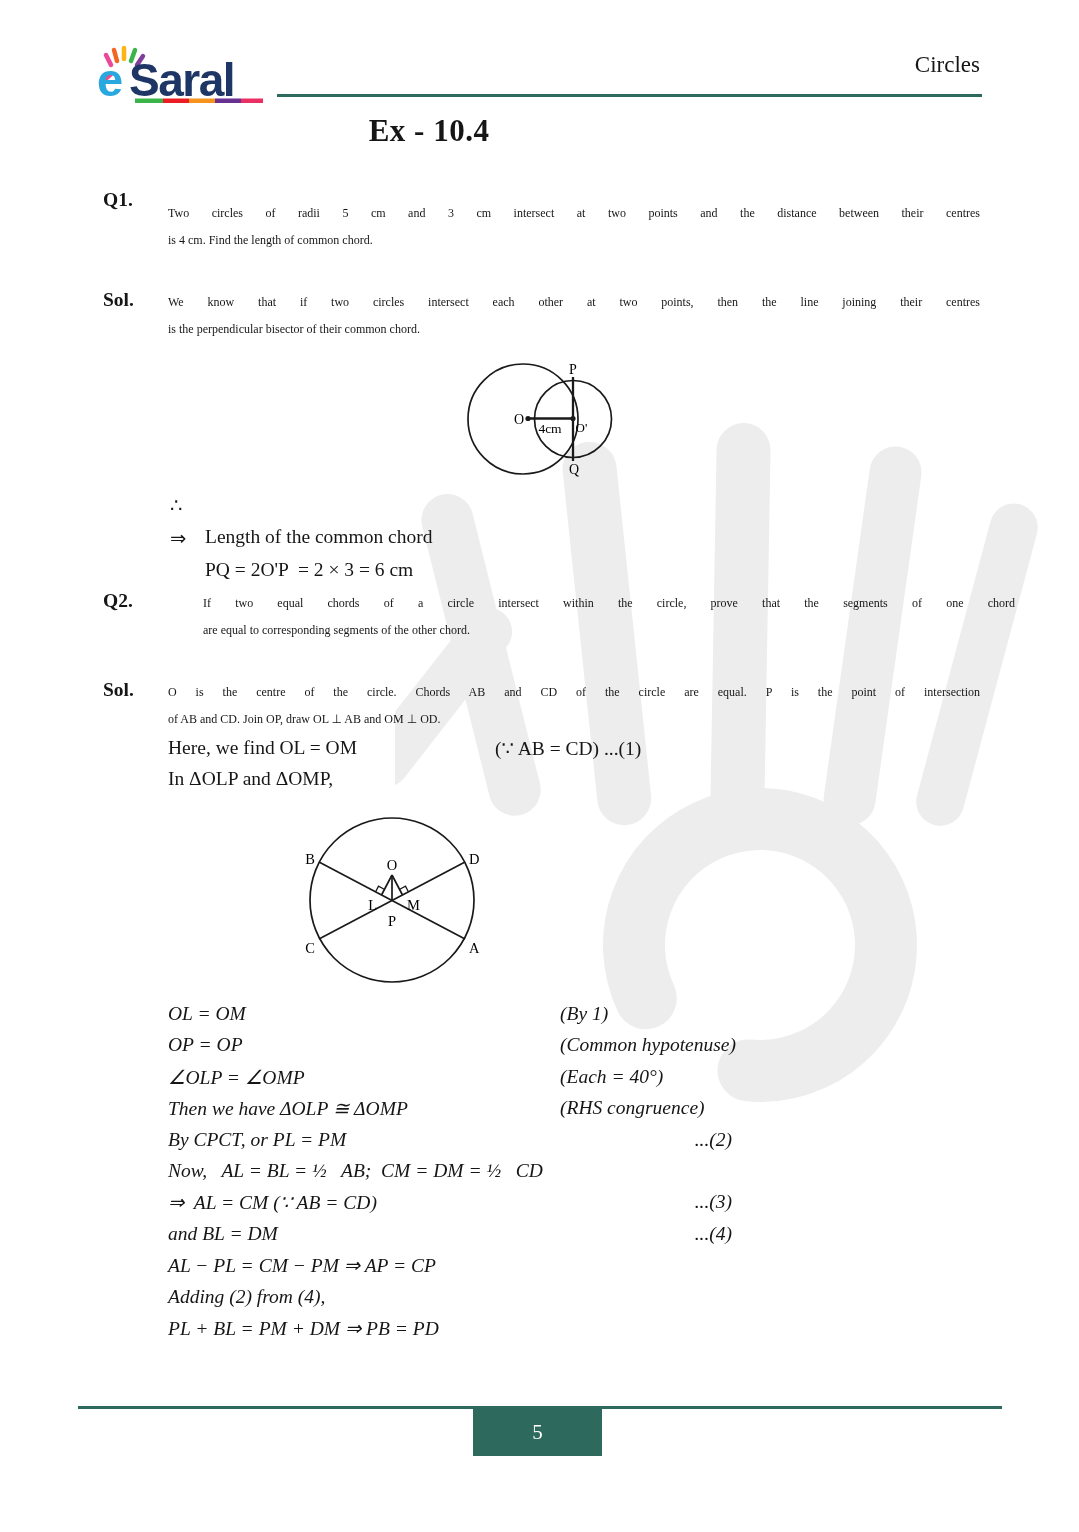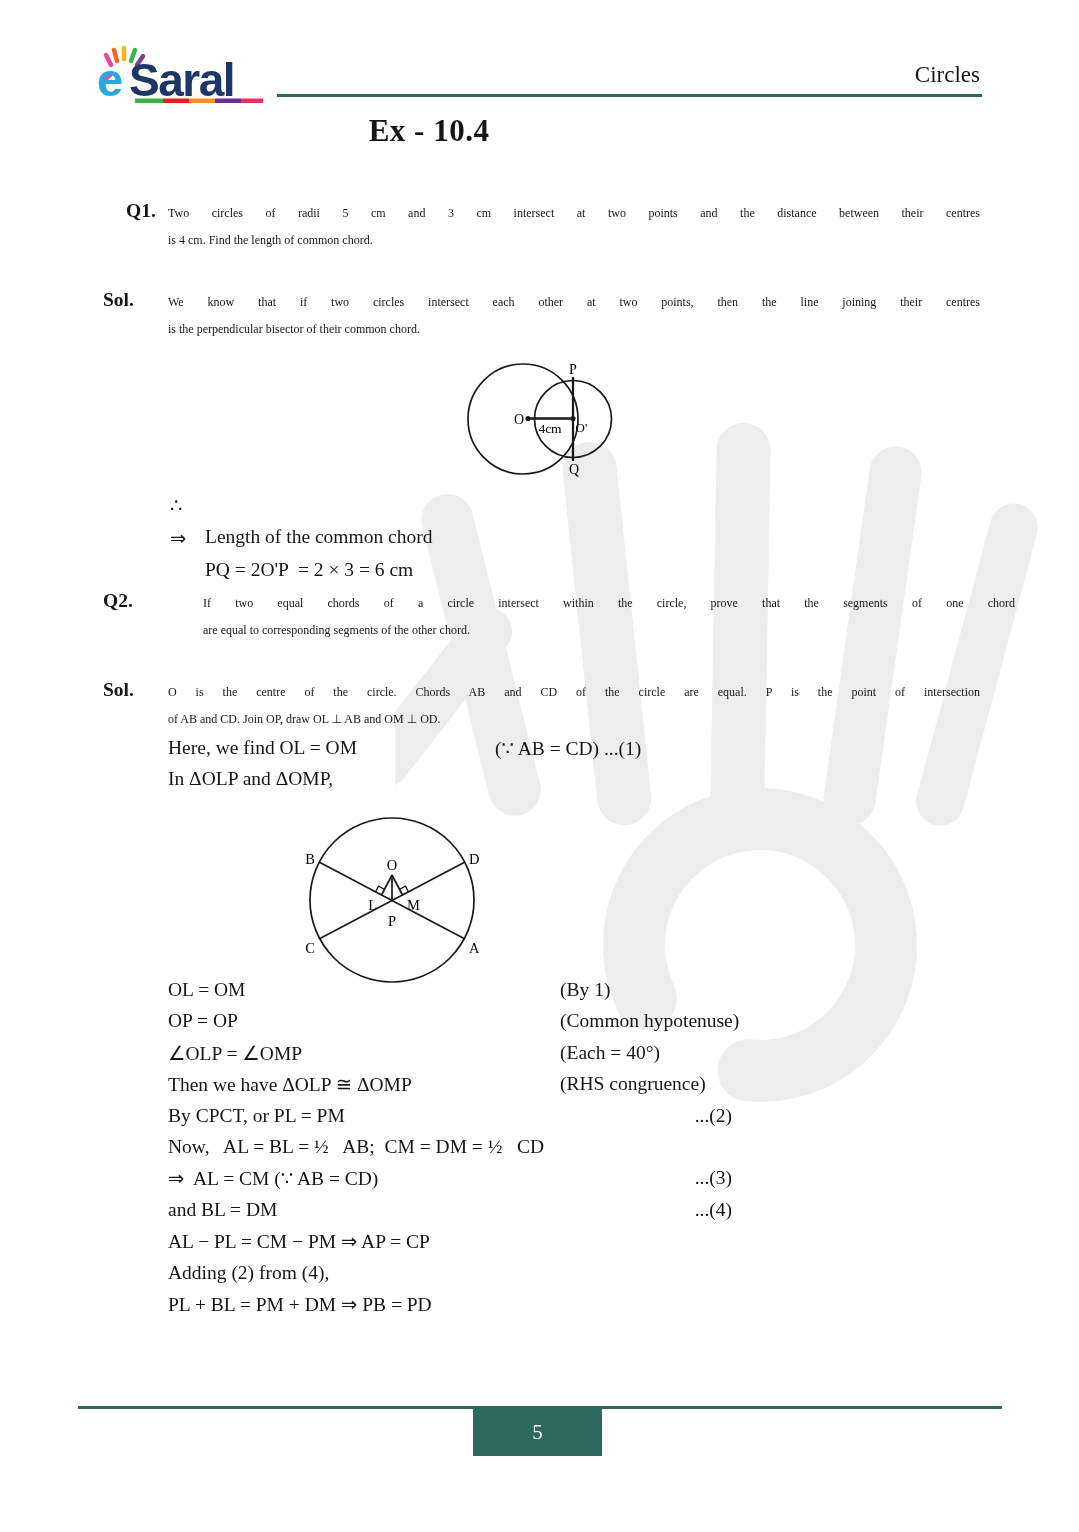--- a/index.html
+++ b/index.html
@@ -79,26 +79,26 @@
       <text x="34" y="51" font-size="46" font-weight="bold" fill="#1d3666" letter-spacing="-1.5">Saral</text>
       <g>
         <rect x="40" y="53.5" width="28" height="4.5" fill="#3bb54a"></rect>
         <rect x="68" y="53.5" width="26" height="4.5" fill="#ec1c24"></rect>
         <rect x="94" y="53.5" width="26" height="4.5" fill="#f7941e"></rect>
         <rect x="120" y="53.5" width="26" height="4.5" fill="#683091"></rect>
         <rect x="146" y="53.5" width="22" height="4.5" fill="#ec2f63"></rect>
       </g>
     </svg>
 
-    <div class="abs chapter" style="left:780px;top:62px;font-family:Liberation Serif, serif;">Circles</div>
+    <div class="abs chapter" style="left:780px;top:52px;font-family:Liberation Serif, serif;">Circles</div>
     <div class="abs hline" style="left:277px;top:94px;width:705px;"></div>
 
     <div class="abs page-title" style="left:0;top:113px;">Ex - 10.4</div>
 
-    <div class="abs qlabel" style="left:103px;top:200px;margin-left:23px;">Q1.</div>
+    <div class="abs qlabel" style="left:103px;top:189px;">Q1.</div>
     <div class="abs para" style="left:168px;top:200px;">
       <div class="pline">Two circles of radii 5 cm and 3 cm intersect at two points and the distance between their centres</div>
       <div class="lline">is 4 cm. Find the length of common chord.</div>
     </div>
 
     <div class="abs qlabel" style="left:103px;top:289px;">Sol.</div>
     <div class="abs para" style="left:168px;top:289px;">
       <div class="pline">We know that if two circles intersect each other at two points, then the line joining their centres</div>
       <div class="lline">is the perpendicular bisector of their common chord.</div>
     </div>
@@ -164,21 +164,21 @@
       <text x="18" y="52" font-size="14.5" text-anchor="end">B</text>
       <text x="172" y="52" font-size="14.5">D</text>
       <text x="18" y="141" font-size="14.5" text-anchor="end">C</text>
       <text x="172" y="141" font-size="14.5">A</text>
       <text x="95" y="58" font-size="14.5" text-anchor="middle">O</text>
       <text x="80" y="98" font-size="14.5" text-anchor="end">L</text>
       <text x="110" y="98" font-size="14.5">M</text>
       <text x="95" y="114" font-size="14.5" text-anchor="middle">P</text>
     </svg>
 
-    <div class="abs steps" style="left:168px;top:979px;">
+    <div class="abs steps" style="left:168px;top:1003px;font-style:italic;">
       <div class="step-row">
         <span class="step-left">OL = OM</span>
         <span class="step-note">(By 1)</span>
         <span class="step-num"></span>
       </div>
       <div class="step-row">
         <span class="step-left">OP = OP</span>
         <span class="step-note">(Common hypotenuse)</span>
         <span class="step-num"></span>
       </div>

